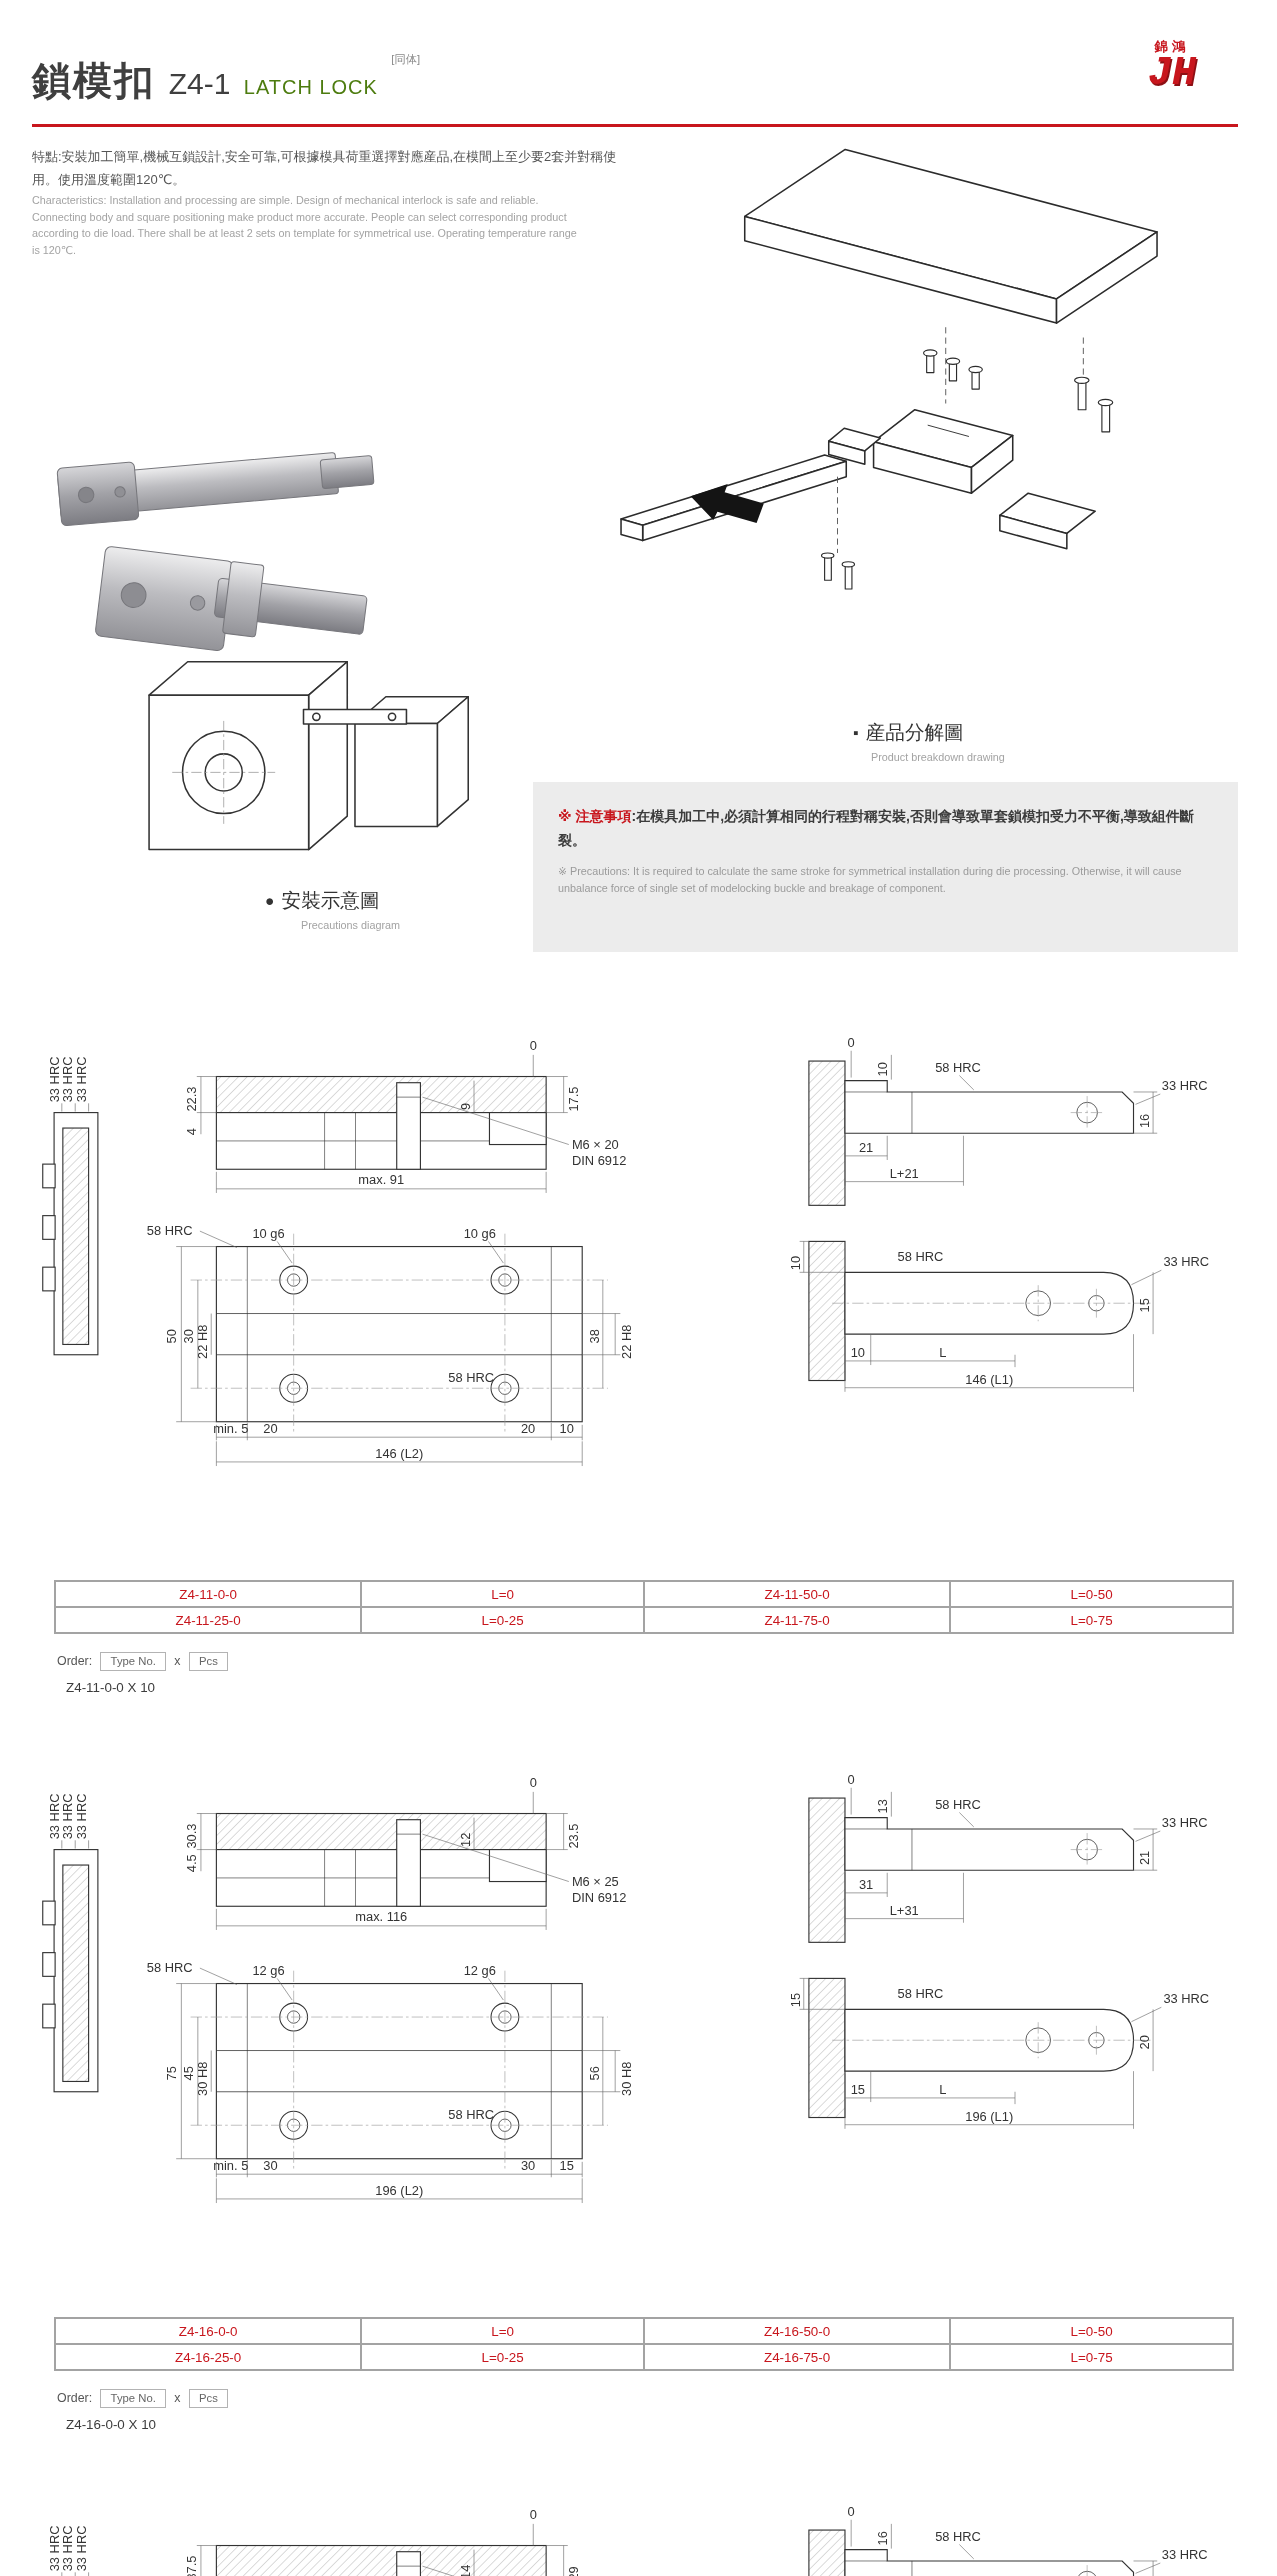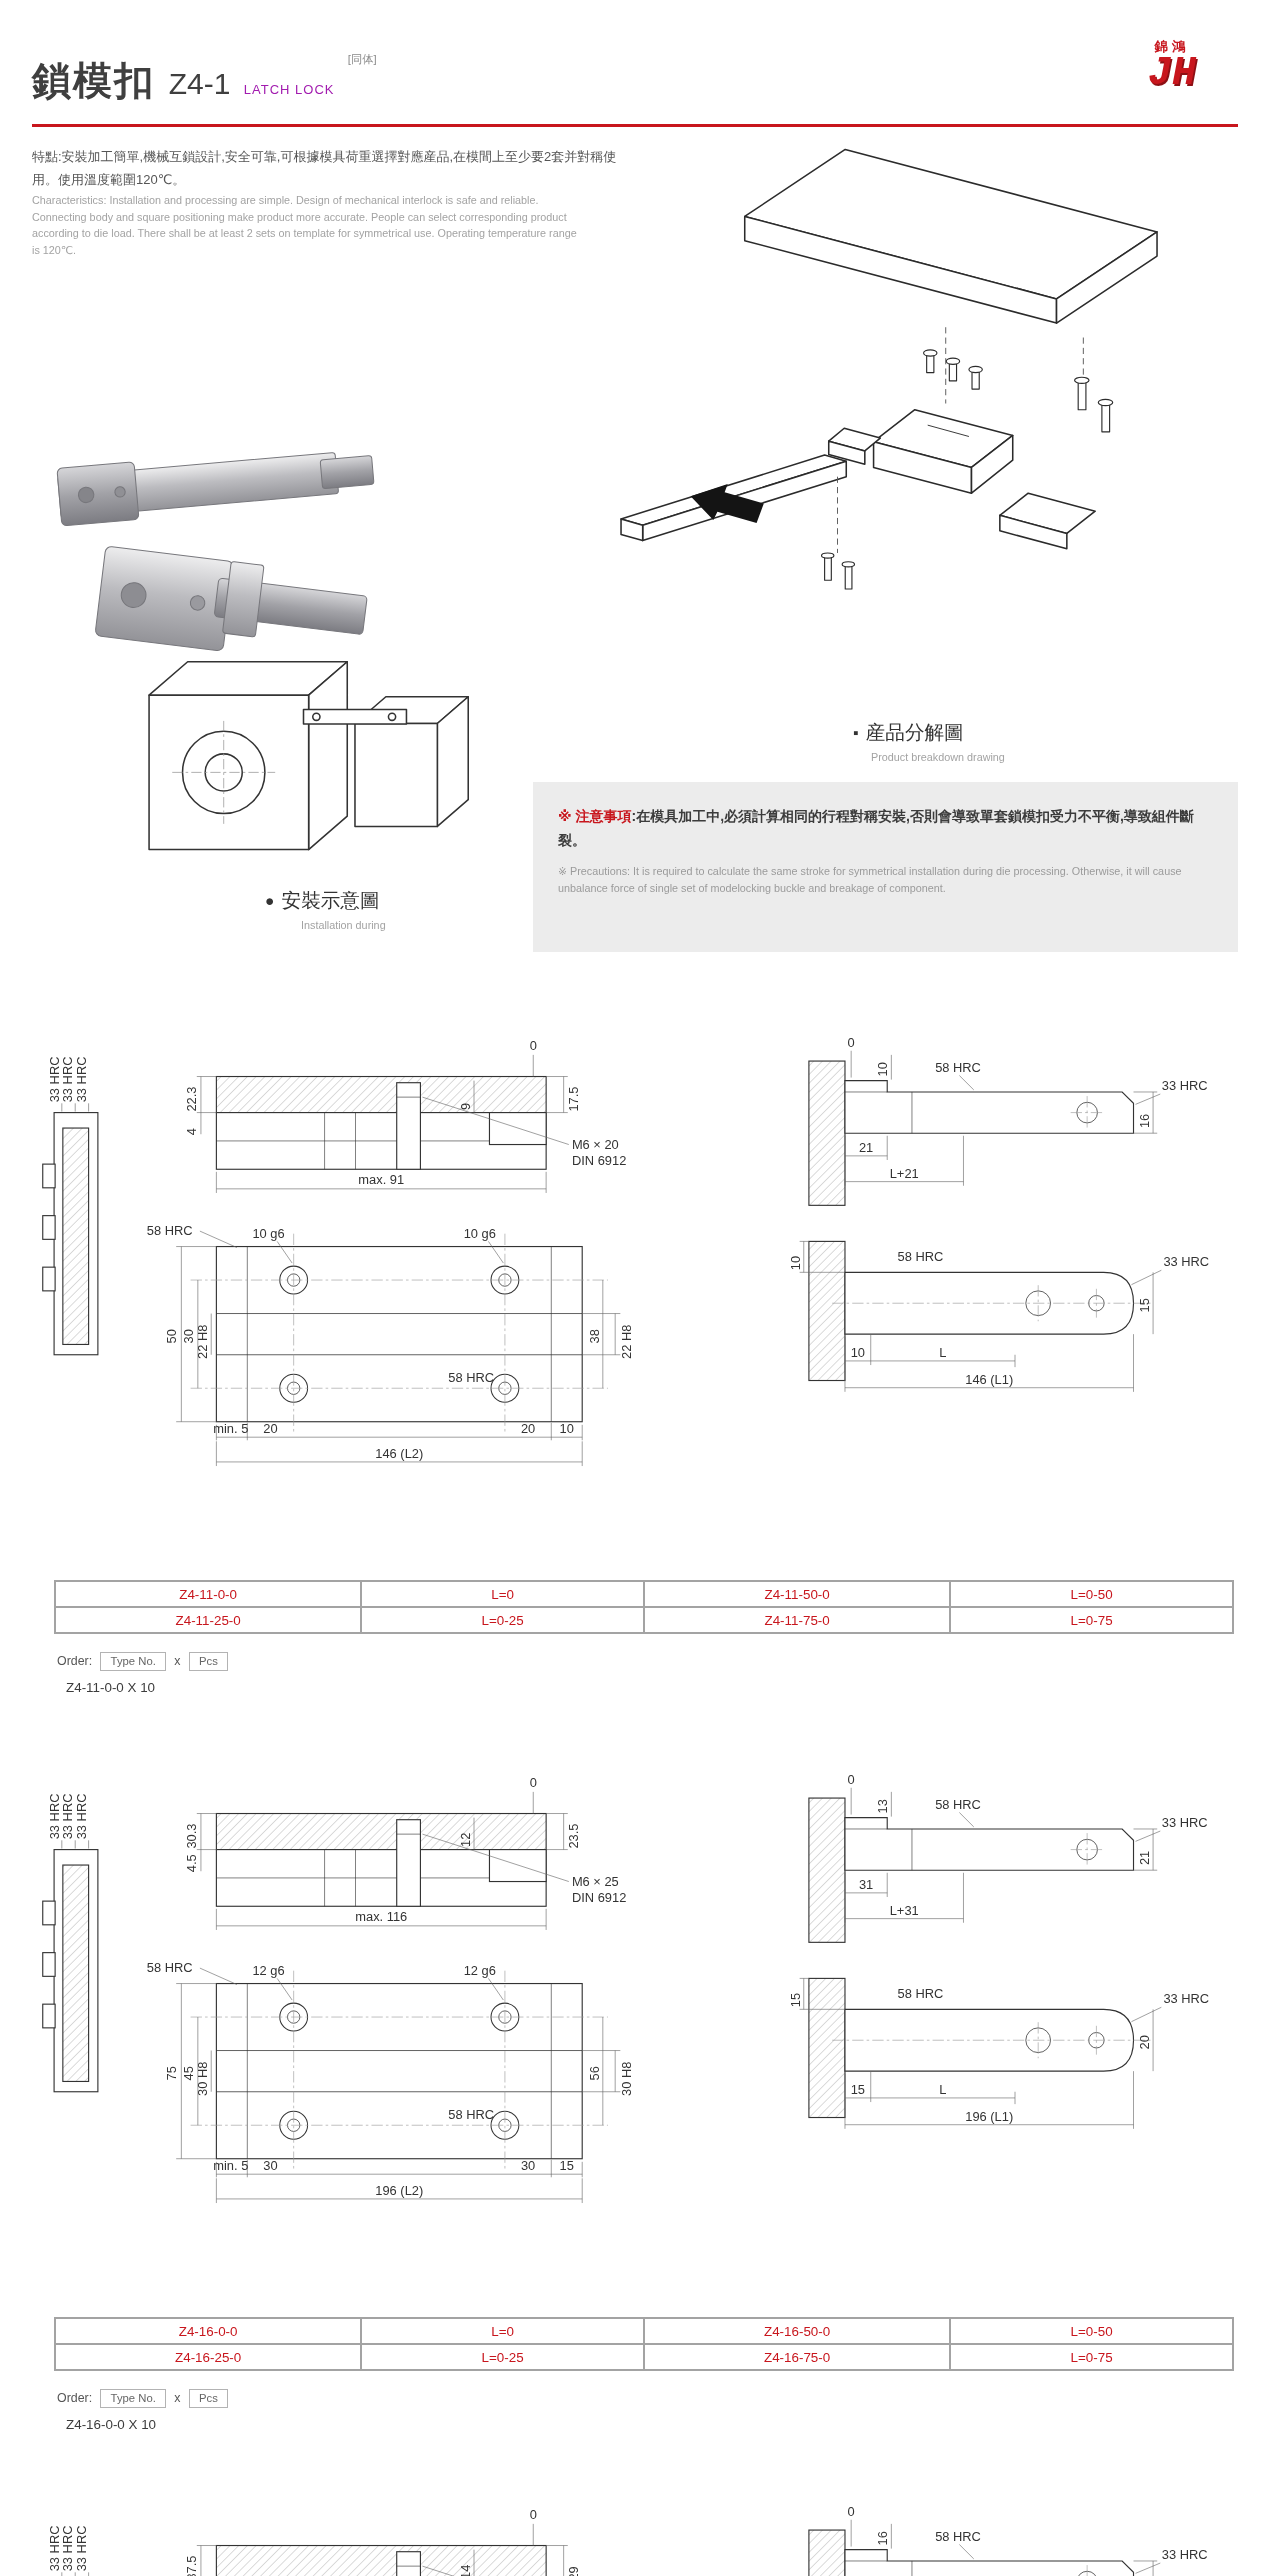--- a/index.html
+++ b/index.html
@@ -4,21 +4,21 @@
 <style>
   *{margin:0;padding:0;box-sizing:border-box}
   html,body{background:#fff}
   body{font-family:"Liberation Sans","DejaVu Sans",sans-serif;color:#333}
   .page{position:relative;width:1277px;height:3568px;background:#fff;overflow:hidden}
   .abs{position:absolute}
   
   .title-row{position:absolute;left:32px;top:54px;display:flex;align-items:baseline;gap:13.4px}
   .h-title-cn{font-size:39px;font-weight:bold;color:#3f3f3f;letter-spacing:2.1px}
   .h-model{font-size:30px;color:#3f3f3f}
-  .h-sub{font-size:13px;color:#a21caf;letter-spacing:1px}
+  .h-sub{font-size:20px;color:#4d7c0f;letter-spacing:1px}
   .h-tag{font-size:11.3px;color:#8a8a8a;align-self:flex-start;margin-top:-2.1px}
   .logo{color:#c8161d;text-align:center}
   .logo-cn{font-size:13.4px;font-weight:bold;letter-spacing:4.1px}
   .logo-jh{font-size:40px;line-height:.9;font-weight:bold;font-style:italic;
            font-family:Liberation Mono, monospace;text-shadow:1.5px 1.5px 0 #8d0f14}
   .rule{background:#c8161d;height:2.6px}
   
   .intro-cn{font-size:13px;color:#555;line-height:1.75;width:608px}
   .intro-en{font-size:10.8px;color:#a3a3a3;line-height:1.55;width:546px}
   
@@ -162,21 +162,21 @@
     <g stroke="#999" stroke-width="1.5" stroke-dasharray="20 6 5 6">
       <line x1="285" y1="250" x2="285" y2="450"></line>
       <line x1="185" y1="350" x2="385" y2="350"></line>
     </g>
   </svg>
 
   <div class="fig-label abs" style="left:265px;top:887px">
     <span class="bullet">●</span>
     <span>安裝示意圖</span>
   </div>
-  <div class="fig-sub abs" style="left:301px;top:919px">Installation during</div>
+  <div class="fig-sub abs" style="left:301px;top:919px">Precautions diagram</div>
 
   <div class="warn abs" style="left:533px;top:782px;width:705px;height:170px">
     <div class="warn-cn">
       <span class="red">※ 注意事項</span><span>:在模具加工中,必須計算相同的行程對稱安裝,否則會導致單套鎖模扣受力不平衡,導致組件斷裂。</span>
     </div>
     <div class="warn-en">※ Precautions: It is required to calculate the same stroke for symmetrical installation during die processing. Otherwise, it will cause unbalance force of single set of modelocking buckle and breakage of component.</div>
   </div>
 
   <div class="section" style="top:1025px">
   <div class="drawing">

